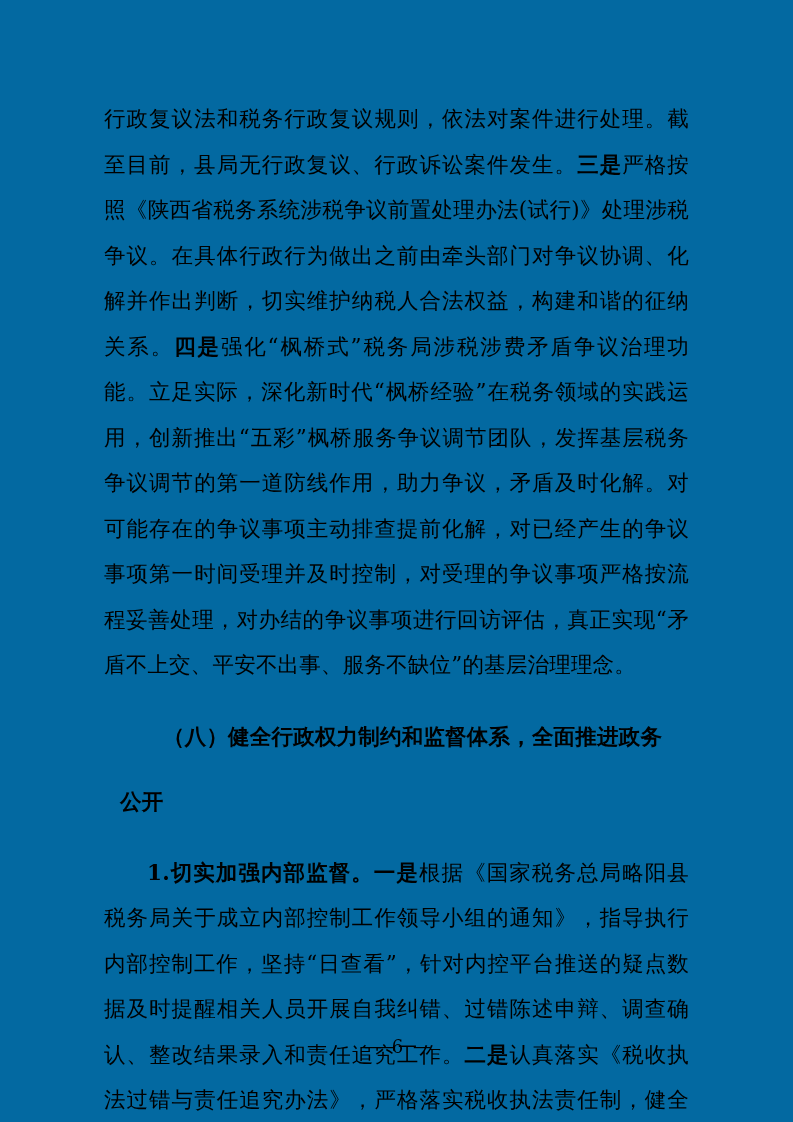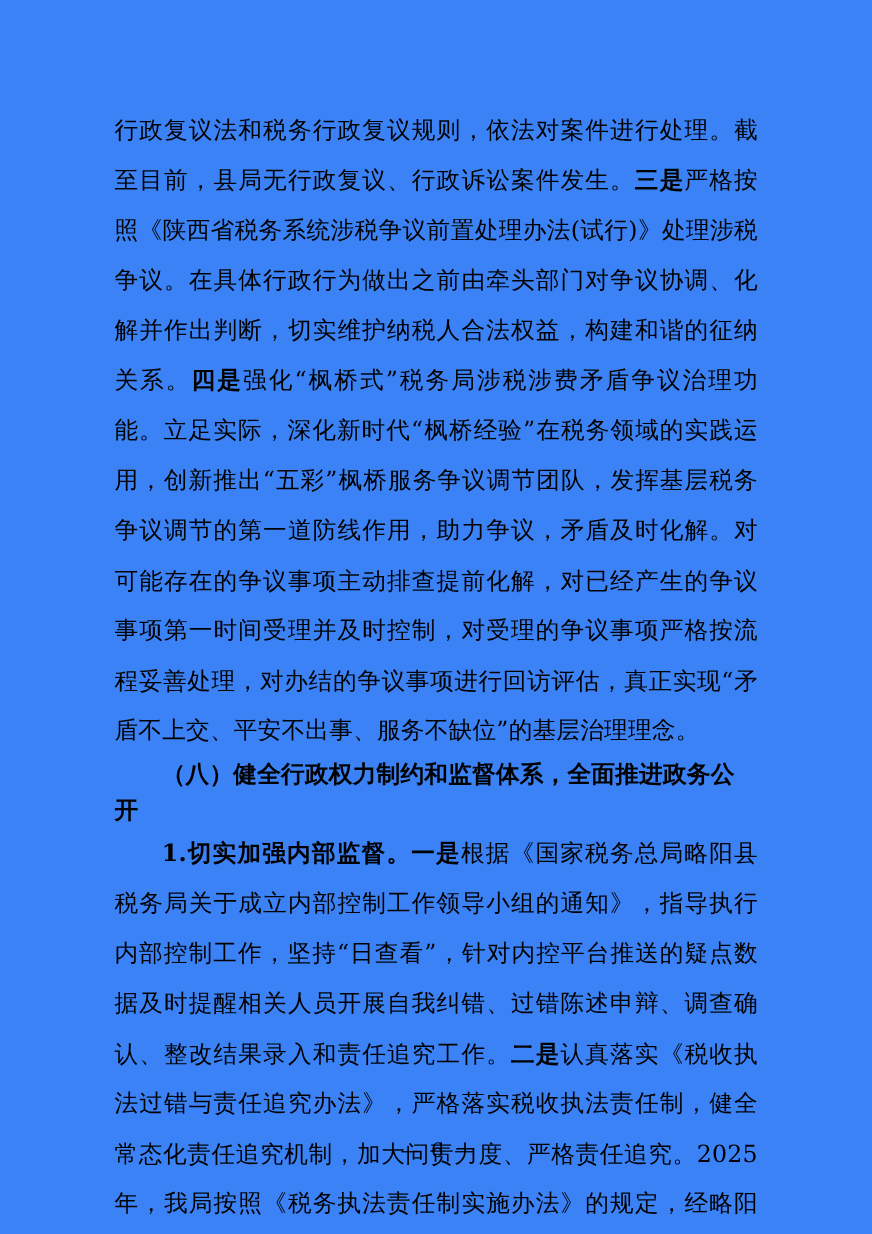--- a/index.html
+++ b/index.html
@@ -4,21 +4,21 @@
 <style>
   html, body {
     margin: 0;
     padding: 0;
     background: #ffffff;
   }
   .page {
     position: relative;
     width: 793px;
     height: 1122px;
-    background: #3b82f6;
+    background: #0369a1;
     margin: 0 auto;
     overflow: hidden;
     box-sizing: border-box;
   }
   .content {
     position: absolute;
     left: 104px;
     top: 96px;
     width: 585px;
   }
@@ -34,24 +34,24 @@
   }
   .indent2 {
     text-indent: 43px;
   }
   .bold {
     font-weight: bold;
   }
   .heading {
     font-family: "DejaVu Serif", "Liberation Serif", serif;
     font-size: 21.5px;
-    line-height: 33px;
+    line-height: 65px;
     font-weight: bold;
     color: #000000;
-    margin: 0;
+    margin: 16px;
     text-indent: 43px;
     letter-spacing: 0.2px;
   }
   .footer {
     position: absolute;
     left: 0;
     right: 0;
     top: 1036px;
     text-align: center;
     font-family: "DejaVu Serif", "Liberation Serif", serif;

